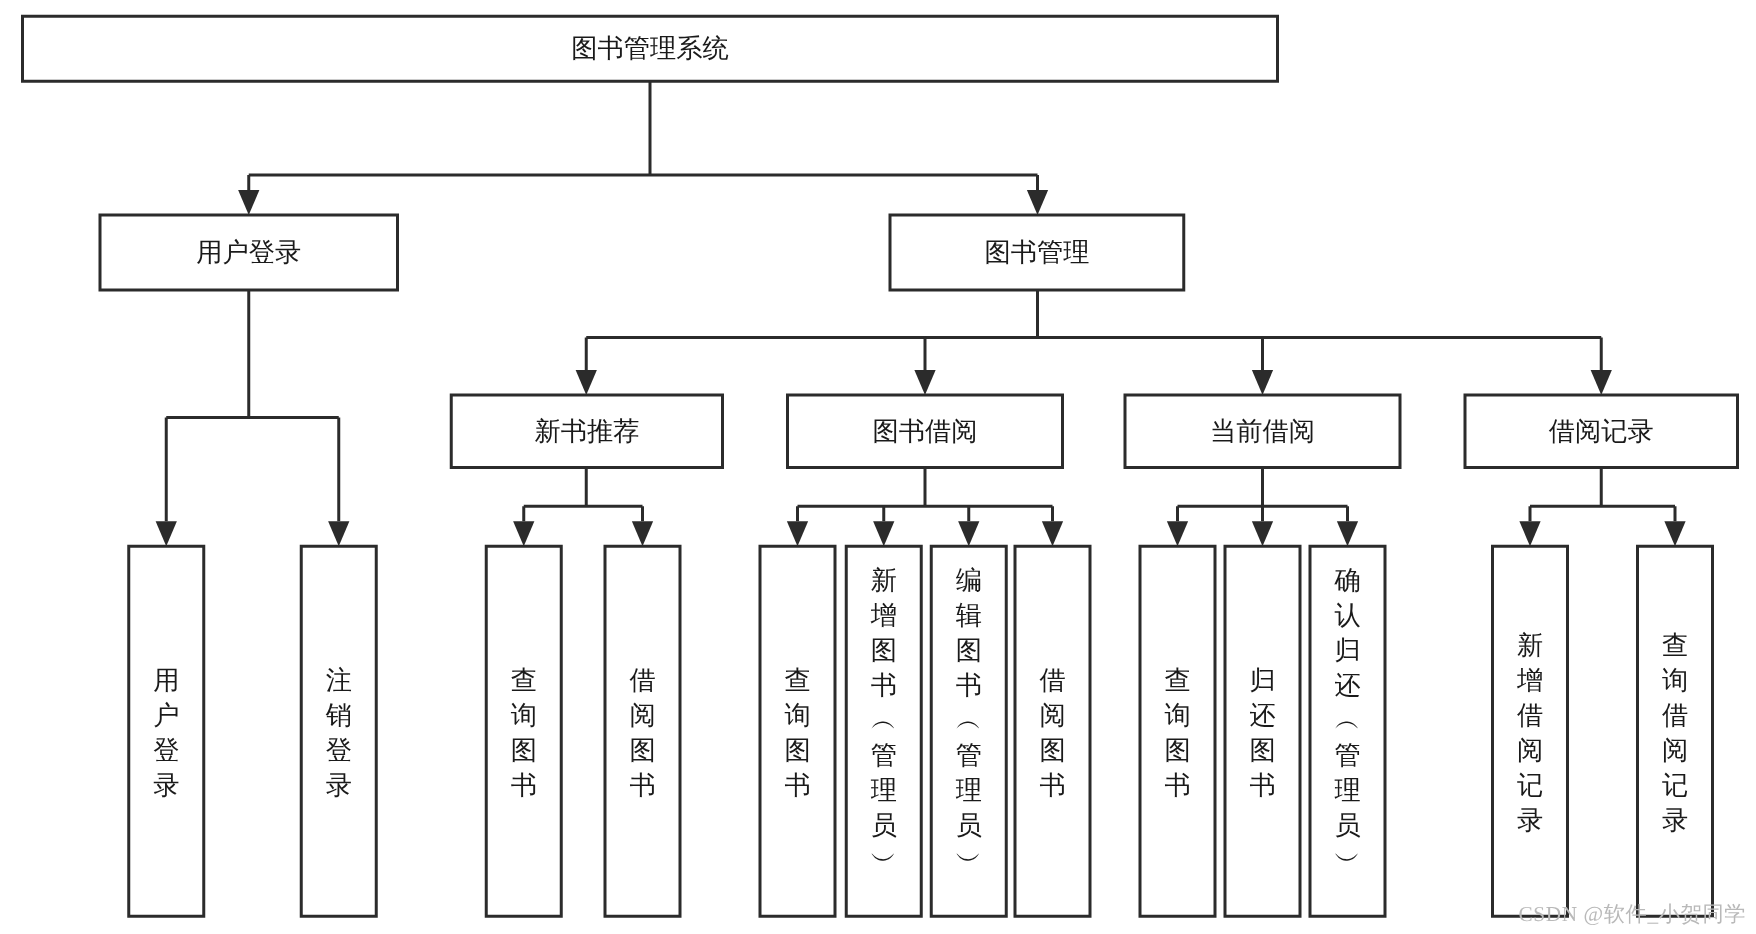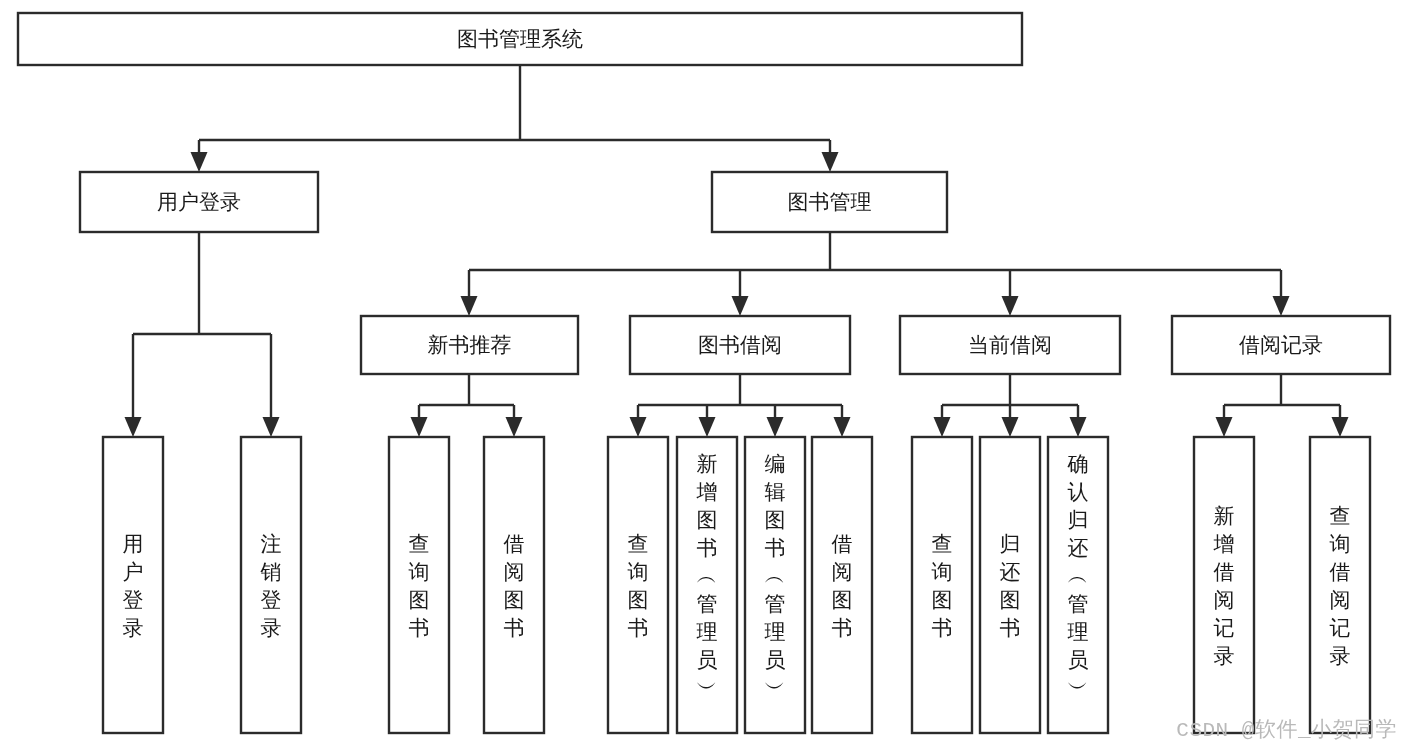--- a/index.html
+++ b/index.html
@@ -47,22 +47,22 @@
     stroke-linecap: butt;
   }
   .arrow-head {
     fill: #2b2b2b;
     stroke: none;
   }
   .watermark {
     position: absolute;
     right: 8px;
     bottom: 4px;
-    font-family: Liberation Mono, monospace;
-    font-size: 21px;
+    font-family: Liberation Serif, serif;
+    font-size: 17px;
     color: #b9b9b9;
     white-space: nowrap;
     letter-spacing: 0.5px;
   }
 </style>
 </head>
 <body>
 
 <div id="diagram-root">
   <svg id="diagram-svg" width="1405" height="747" viewBox="0 0 1405 747" xmlns="http://www.w3.org/2000/svg">

